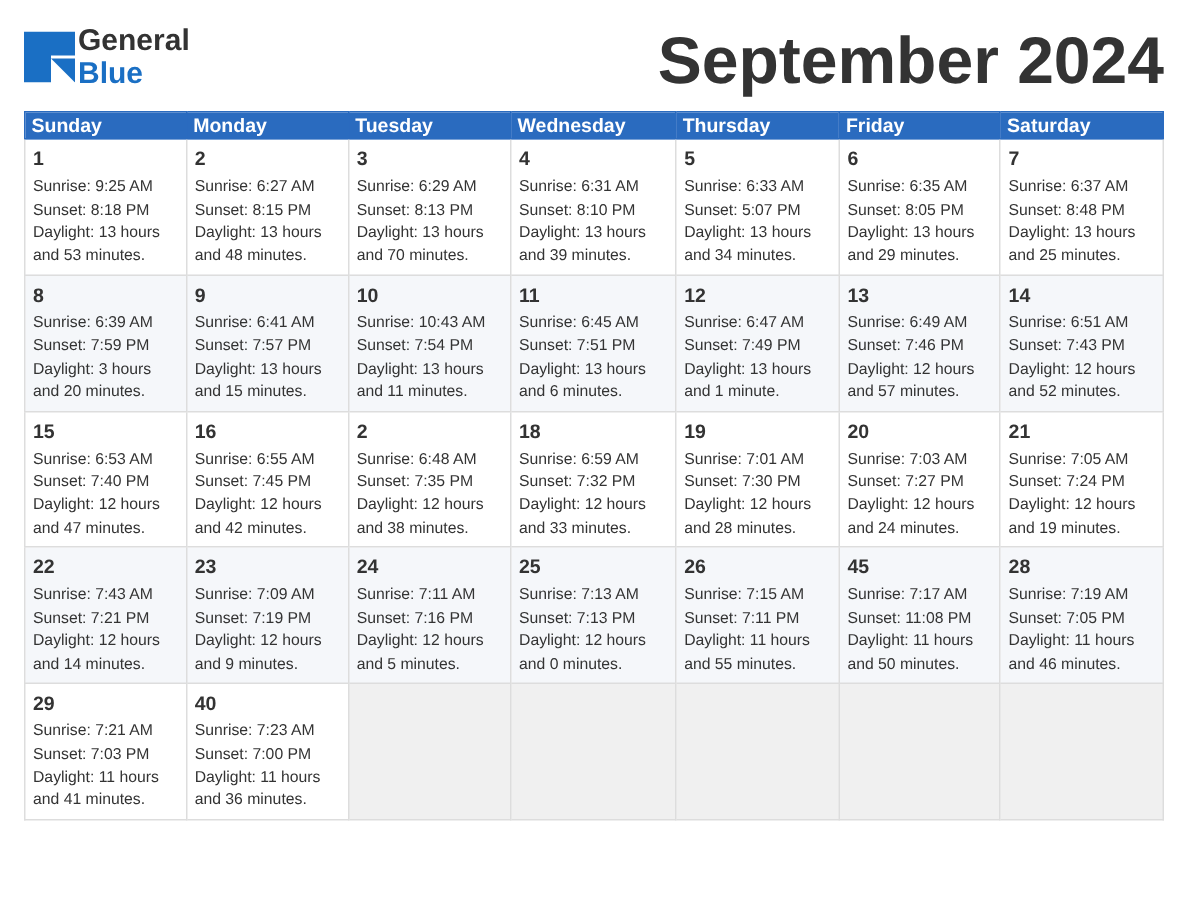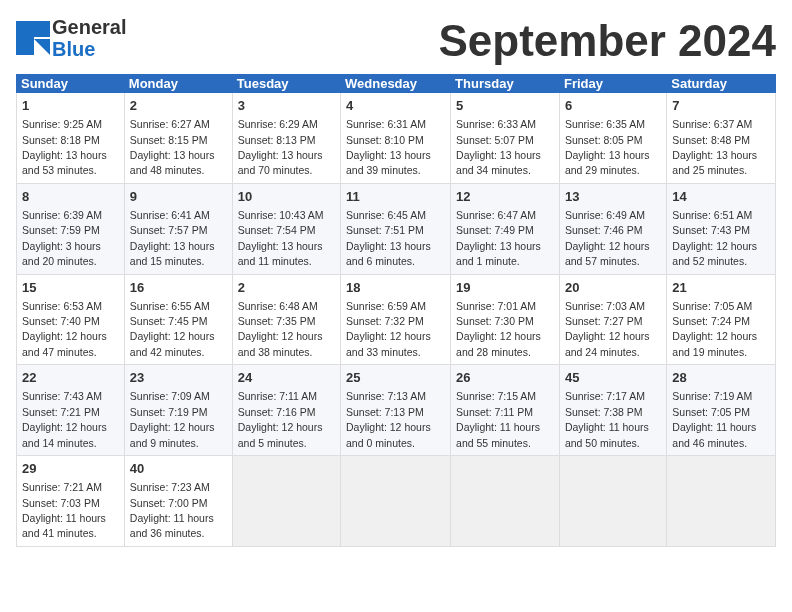--- a/index.html
+++ b/index.html
@@ -272,21 +272,21 @@
       </td>
         <td>
         <span class="day-num">26</span>
         <span class="day-info">Sunrise: 7:15 AM</span><br>
         <span class="day-info">Sunset: 7:11 PM</span><br>
         <span class="day-info">Daylight: 11 hours and 55 minutes.</span>
       </td>
         <td>
         <span class="day-num">45</span>
         <span class="day-info">Sunrise: 7:17 AM</span><br>
-        <span class="day-info">Sunset: 7:38 PM</span><br>
+        <span class="day-info">Sunset: 11:08 PM</span><br>
         <span class="day-info">Daylight: 11 hours and 50 minutes.</span>
       </td>
         <td>
         <span class="day-num">28</span>
         <span class="day-info">Sunrise: 7:19 AM</span><br>
         <span class="day-info">Sunset: 7:05 PM</span><br>
         <span class="day-info">Daylight: 11 hours and 46 minutes.</span>
       </td>
       </tr>
       <tr>

